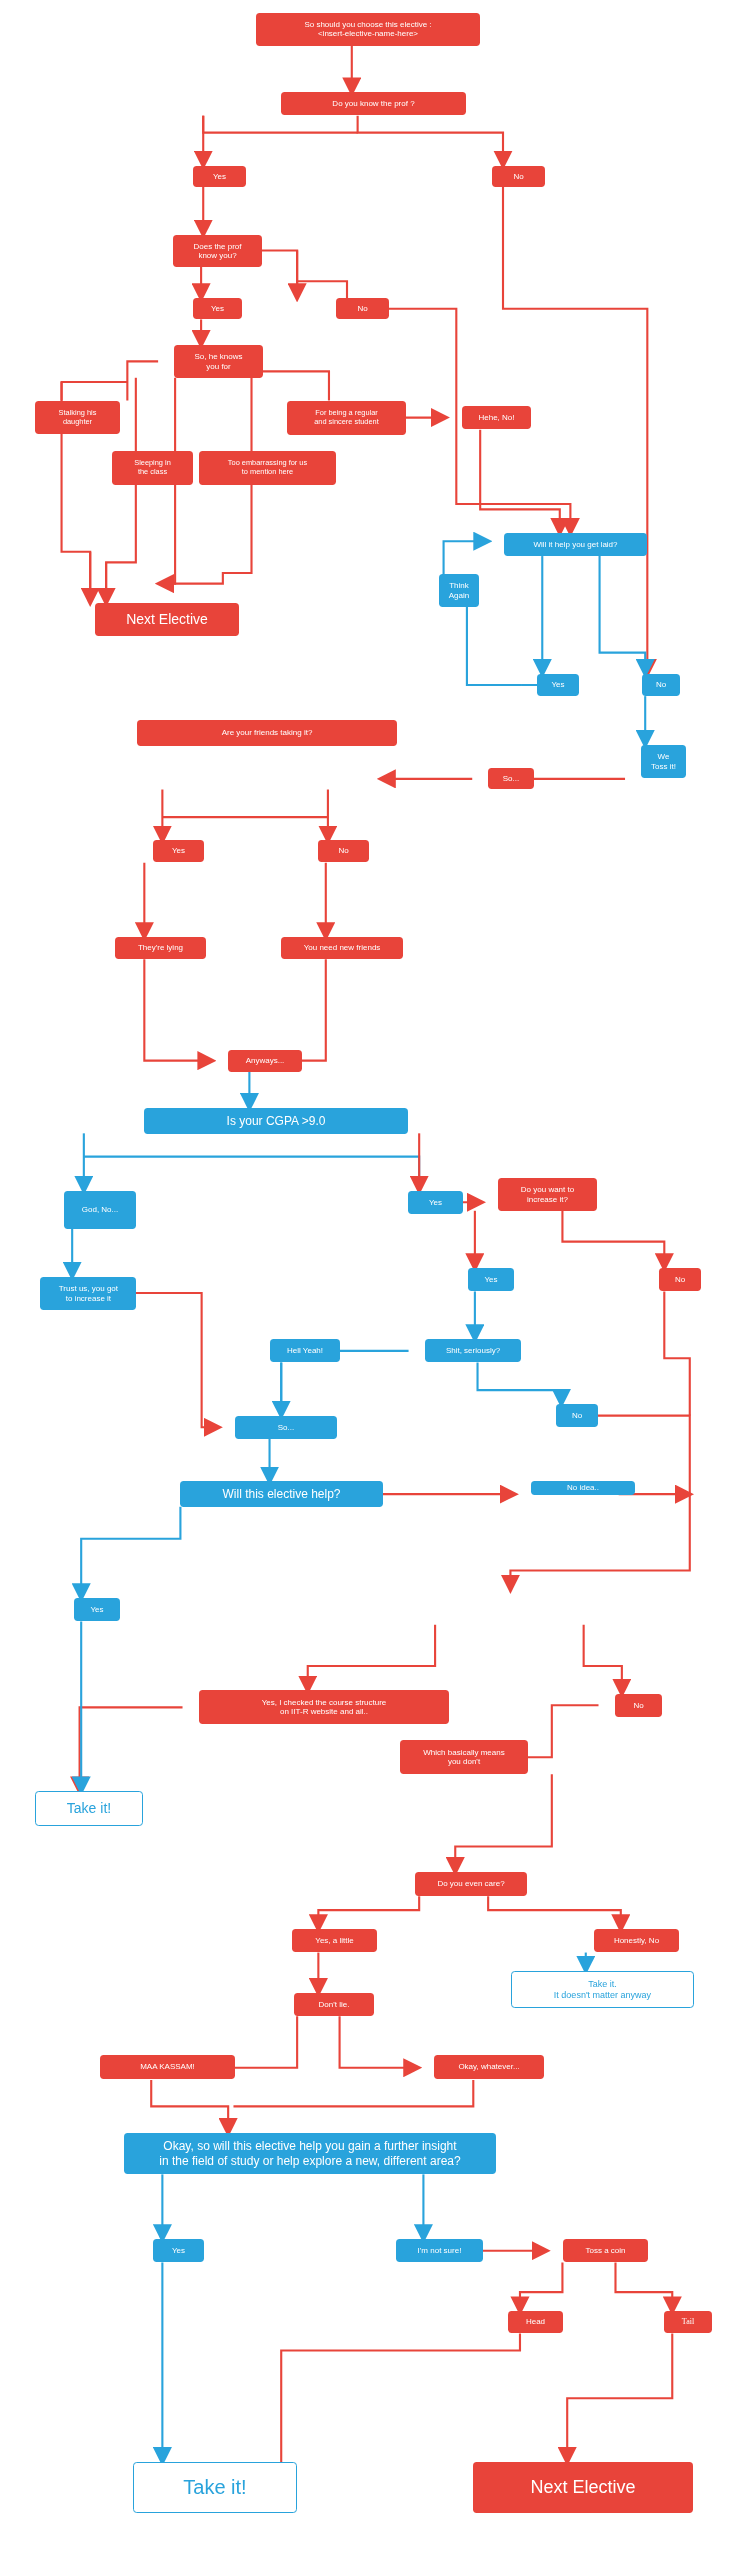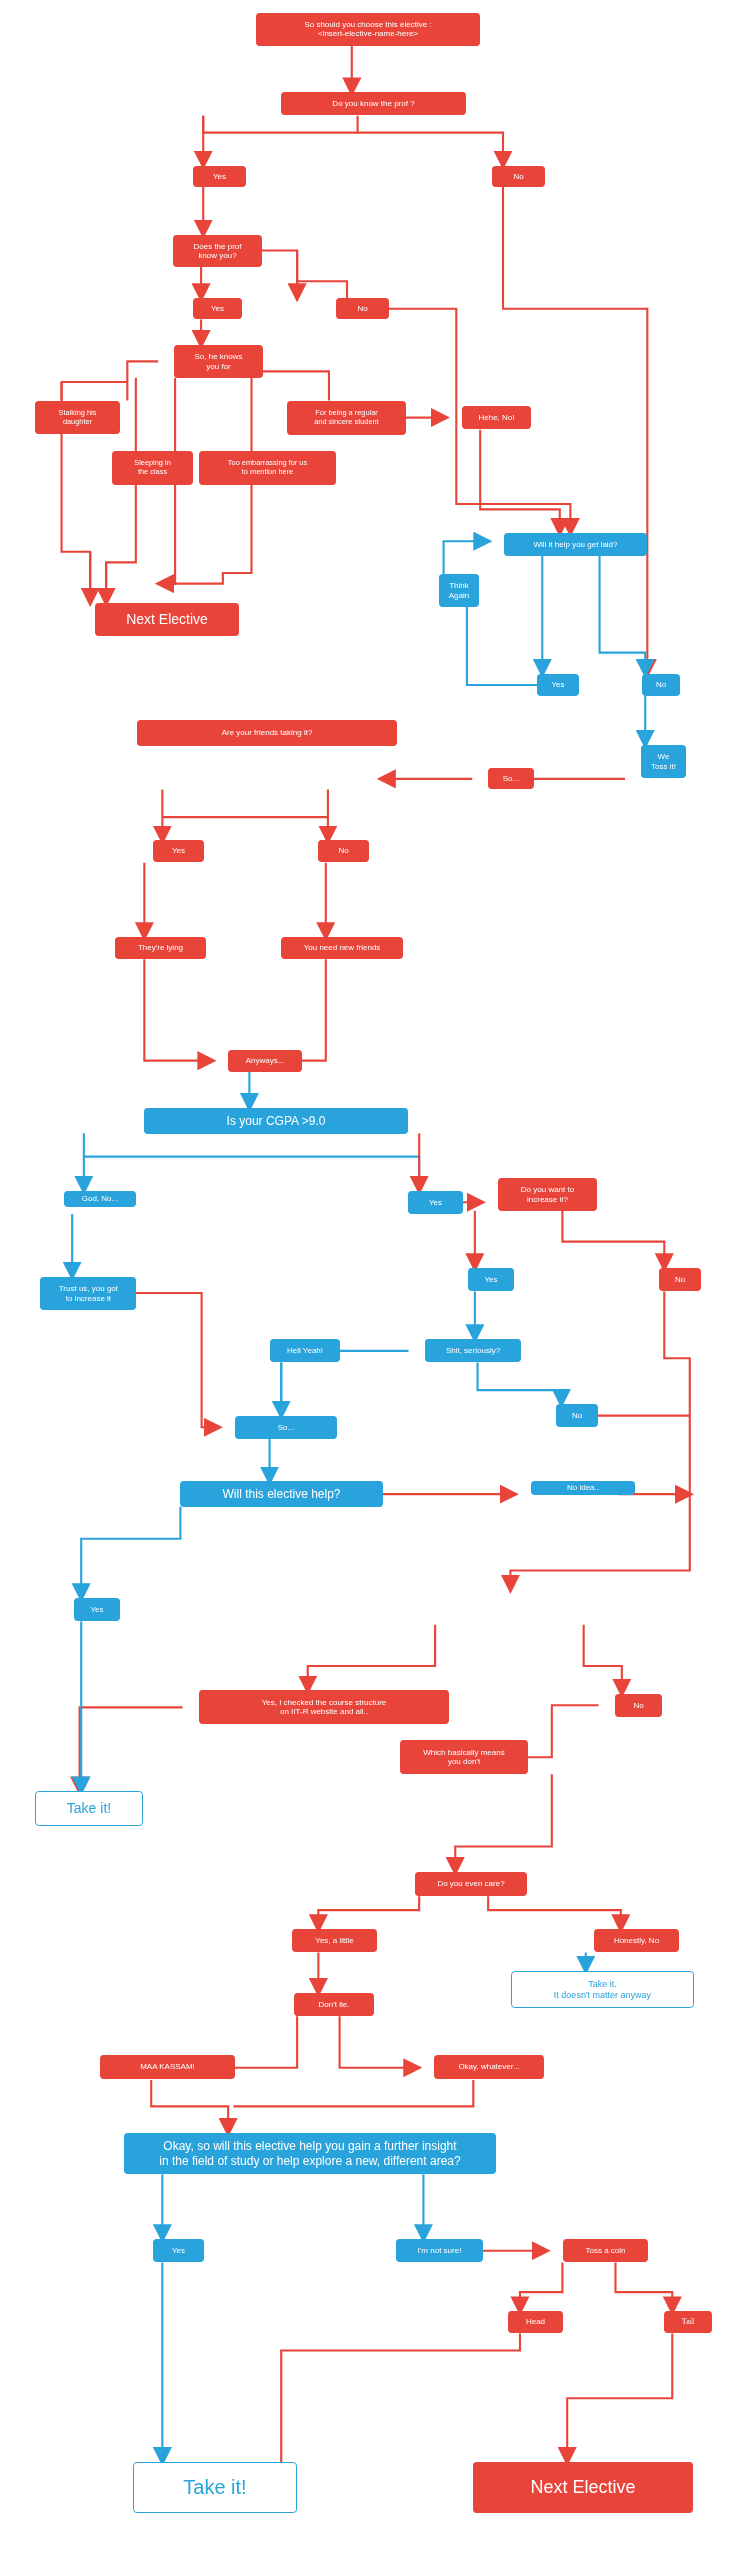--- a/index.html
+++ b/index.html
@@ -241,21 +241,21 @@
     <div class="node blue f15" style="left: 625px; top: 745px; width: 45px; height: 33px;">We
 Toss it!</div>
     <div class="node red f15" style="left: 472px; top: 768px; width: 46px; height: 21px;">So...</div>
     <div class="node red f15" style="left: 121px; top: 720px; width: 260px; height: 25.5px; text-align: right;">Are your friends taking it?</div>
     <div class="node red f15" style="left: 137px; top: 840px; width: 51px; height: 22px;">Yes</div>
     <div class="node red f15" style="left: 302px; top: 840px; width: 51px; height: 22px;">No</div>
     <div class="node red f15" style="left: 99px; top: 937px; width: 91px; height: 22px;">They're lying</div>
     <div class="node red f15" style="left: 265px; top: 937px; width: 122px; height: 22px;">You need new friends</div>
     <div class="node red f15" style="left: 212px; top: 1050px; width: 74px; height: 22px;">Anyways...</div>
     <div class="node blue f16" style="left: 128px; top: 1108px; width: 264px; height: 25.5px;">Is your CGPA &gt;9.0</div>
-    <div class="node blue f15" style="left: 48px; top: 1191px; width: 72px; height: 16px;">God, No...</div>
+    <div class="node blue f15" style="left: 48px; top: 1191px; width: 72px; height: 38px;">God, No...</div>
     <div class="node blue f15" style="left: 392px; top: 1191px; width: 55px; height: 23px;">Yes</div>
     <div class="node red f15" style="left: 482px; top: 1178px; width: 99px; height: 33px;">Do you want to
 increase it?</div>
     <div class="node blue f15" style="left: 452px; top: 1268px; width: 46px; height: 23px;">Yes</div>
     <div class="node red f15" style="left: 643px; top: 1268px; width: 42px; height: 23px;">No</div>
     <div class="node blue f15" style="left: 24.4px; top: 1277px; width: 96px; height: 33px;">Trust us, you got
 to increase it</div>
     <div class="node blue f15" style="left: 254px; top: 1339px; width: 70px; height: 23px;">Hell Yeah!</div>
     <div class="node blue f15" style="left: 409px; top: 1339px; width: 96px; height: 23px;">Shit, seriously?</div>
     <div class="node blue f15" style="left: 540px; top: 1404px; width: 42px; height: 23px;">No</div>

